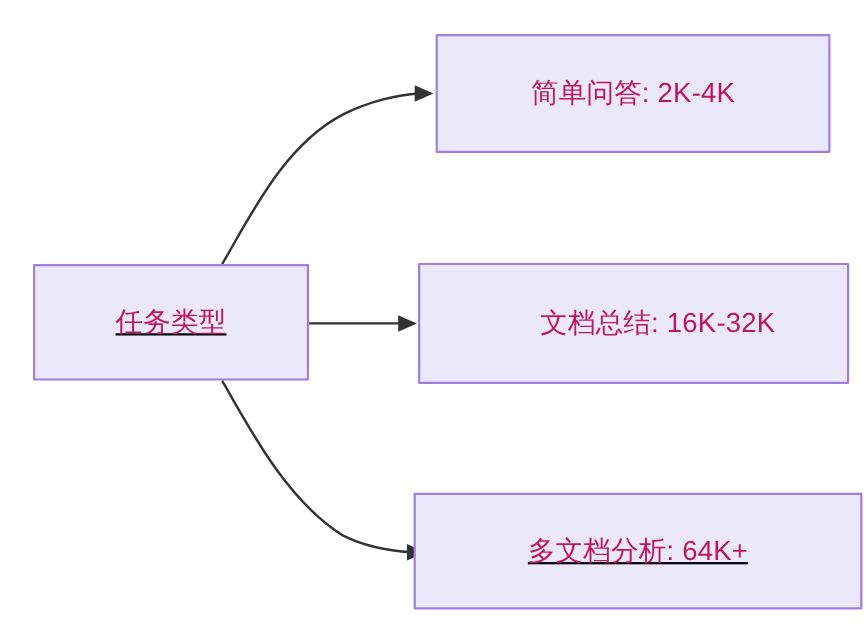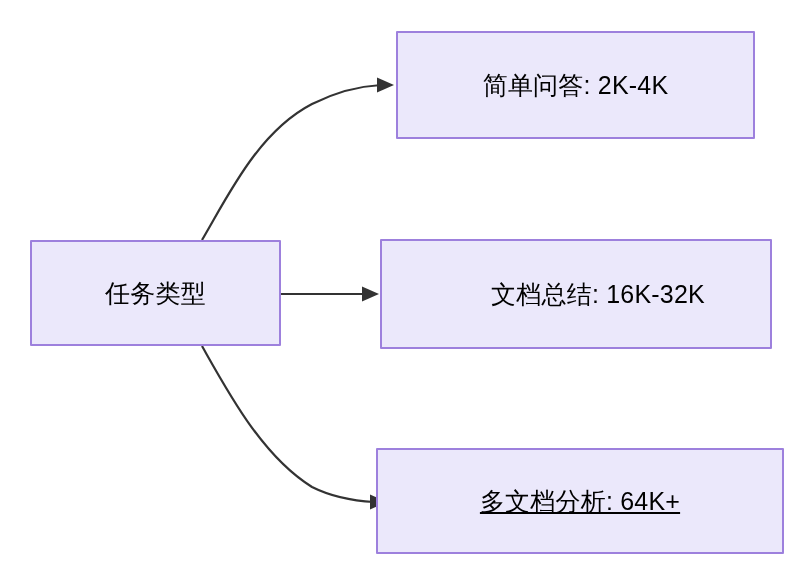--- a/index.html
+++ b/index.html
@@ -37,34 +37,35 @@
     background: #ebe8fb;
     border: 2px solid #9d80dd;
     border-radius: 1px;
     display: flex;
     align-items: center;
     justify-content: center;
     z-index: 2;
   }
 
   .flow-node-label {
-    color: #000000;
+    color: #be185d;
     font-size: 25px;
     line-height: 1.2;
     letter-spacing: 0.2px;
     white-space: nowrap;
     text-align: center;
   }
 
   
   #node-source {
     left: 30px;
     top: 240px;
     width: 251px;
     height: 106px;
+    text-decoration: underline;
   }
 
   
   #node-task-1 {
     left: 396px;
     top: 31px;
     width: 359px;
     height: 108px;
   }
   #node-task-2 {

